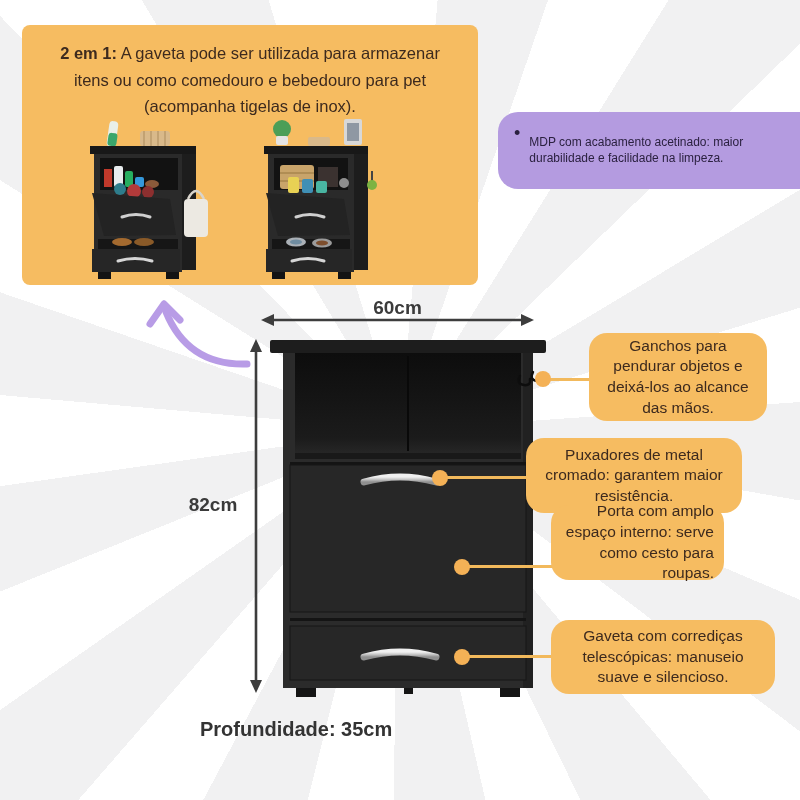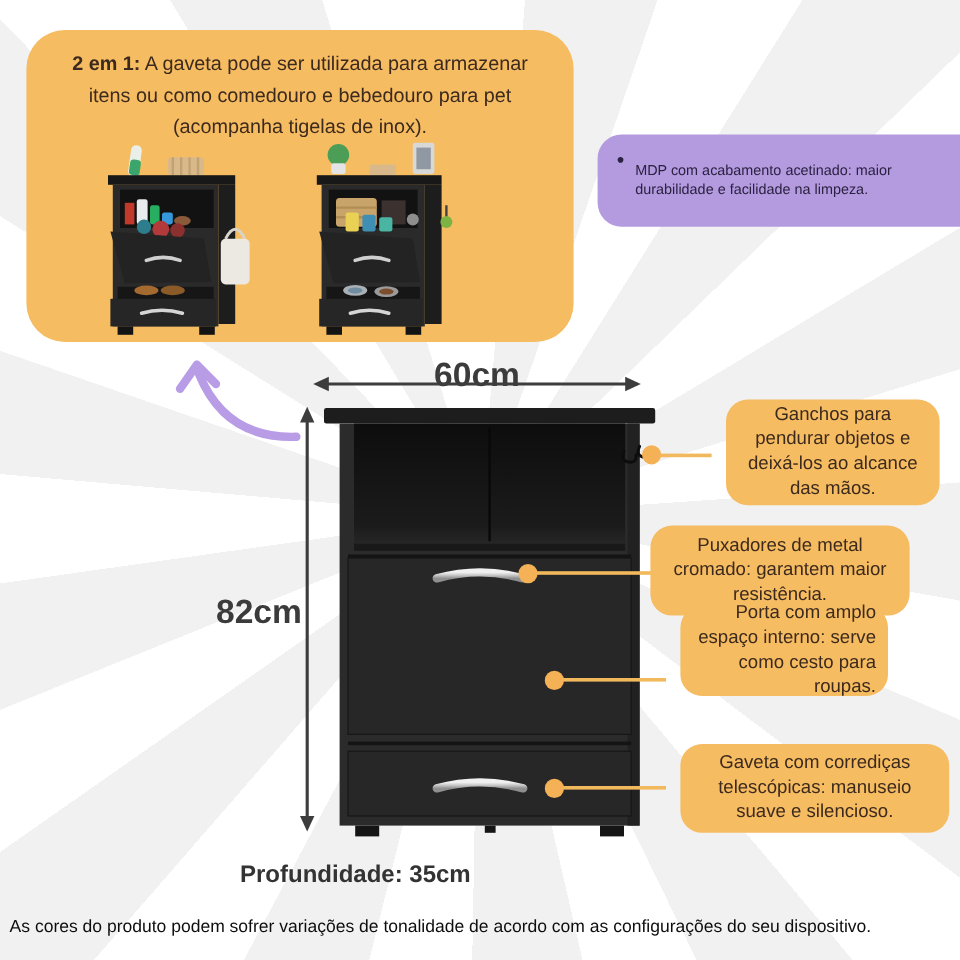--- a/index.html
+++ b/index.html
@@ -6,59 +6,59 @@
   .canvas{
     position:relative;width:800px;height:800px;overflow:hidden;
     font-family:"Liberation Sans",sans-serif;
     background:
       repeating-conic-gradient(from -8deg at 400px 430px,
         #ffffff 0deg 13deg, #f1f1f2 13deg 27deg);
   }
   
   .feature-panel{
     position:absolute;left:22px;top:25px;width:456px;height:260px;
-    background:#F6BC61;border-radius:32px;
+    background:#F6BC61;border-radius:8px;
   }
   .feature-title{
     position:absolute;left:26px;right:26px;top:15px;
     text-align:center;font-size:16.5px;line-height:1.62;color:#3D2A1E;
   }
   .feature-title b{font-weight:bold;}
   .photo{position:absolute;bottom:4px;}
   .photo-left{left:56px;width:142px;height:166px;}
   .photo-right{left:238px;width:126px;height:166px;}
   
   .material-note{
     position:absolute;left:498px;top:112px;right:0;height:77px;
     background:#B49BE0;border-radius:20px 0 0 20px;
     display:flex;align-items:center;box-sizing:border-box;
     padding:10px 10px 10px 16px;color:#2B2140;
   }
   .material-bullet{font-size:18px;margin-right:9px;align-self:flex-start;line-height:1.3;}
   .material-text{font-size:12px;line-height:1.3;}
   
-  .dim-label{position:absolute;font-weight:bold;font-size:28px;color:#3B3B3B;}
+  .dim-label{position:absolute;font-weight:bold;font-size:19px;color:#3B3B3B;}
   .dim-width-label{left:260px;top:297px;width:275px;text-align:center;}
   .dim-height-label{left:180px;top:494px;width:66px;text-align:center;}
   .depth-label{
     position:absolute;left:200px;top:718px;width:400px;
     font-weight:bold;font-size:20px;color:#333333;
   }
   
   .connector-line{position:absolute;height:3px;background:#F2B95C;}
   .connector-dot{
     position:absolute;width:16px;height:16px;border-radius:50%;
     background:#F4B156;
   }
   
   .callout{
     position:absolute;background:#F6BC61;border-radius:18px;
     display:flex;align-items:center;justify-content:center;text-align:center;
     color:#3D2A1E;font-size:15.5px;line-height:1.33;
-    padding:8px 10px;box-sizing:border-box;margin-left:16px;
+    padding:8px 10px;box-sizing:border-box;
   }
   .callout-hooks{left:589px;top:333px;width:178px;height:88px;}
   .callout-handles{left:526px;top:438px;width:216px;height:75px;}
   .callout-door{left:551px;top:505px;width:173px;height:75px;text-align:right;}
   .callout-drawer{left:551px;top:620px;width:224px;height:74px;}
   
   .disclaimer{
     position:absolute;left:8px;top:765px;width:788px;
     font-size:14.6px;color:#0D0D0D;white-space:nowrap;
   }
@@ -246,15 +246,14 @@
     <span>Puxadores de metal cromado: garantem maior resistência.</span>
   </div>
   <div class="callout callout-door">
     <span>Porta com amplo espaço interno: serve como cesto para roupas.</span>
   </div>
   <div class="callout callout-drawer">
     <span>Gaveta com corrediças telescópicas: manuseio suave e silencioso.</span>
   </div>
 
   <div class="depth-label">Profundidade: 35cm</div>
-  <div class="disclaimer">As cores do produto podem sofrer variações de tonalidade de acordo com as configurações do seu dispositivo.</div>
 
 </div>
 
 </body></html>

